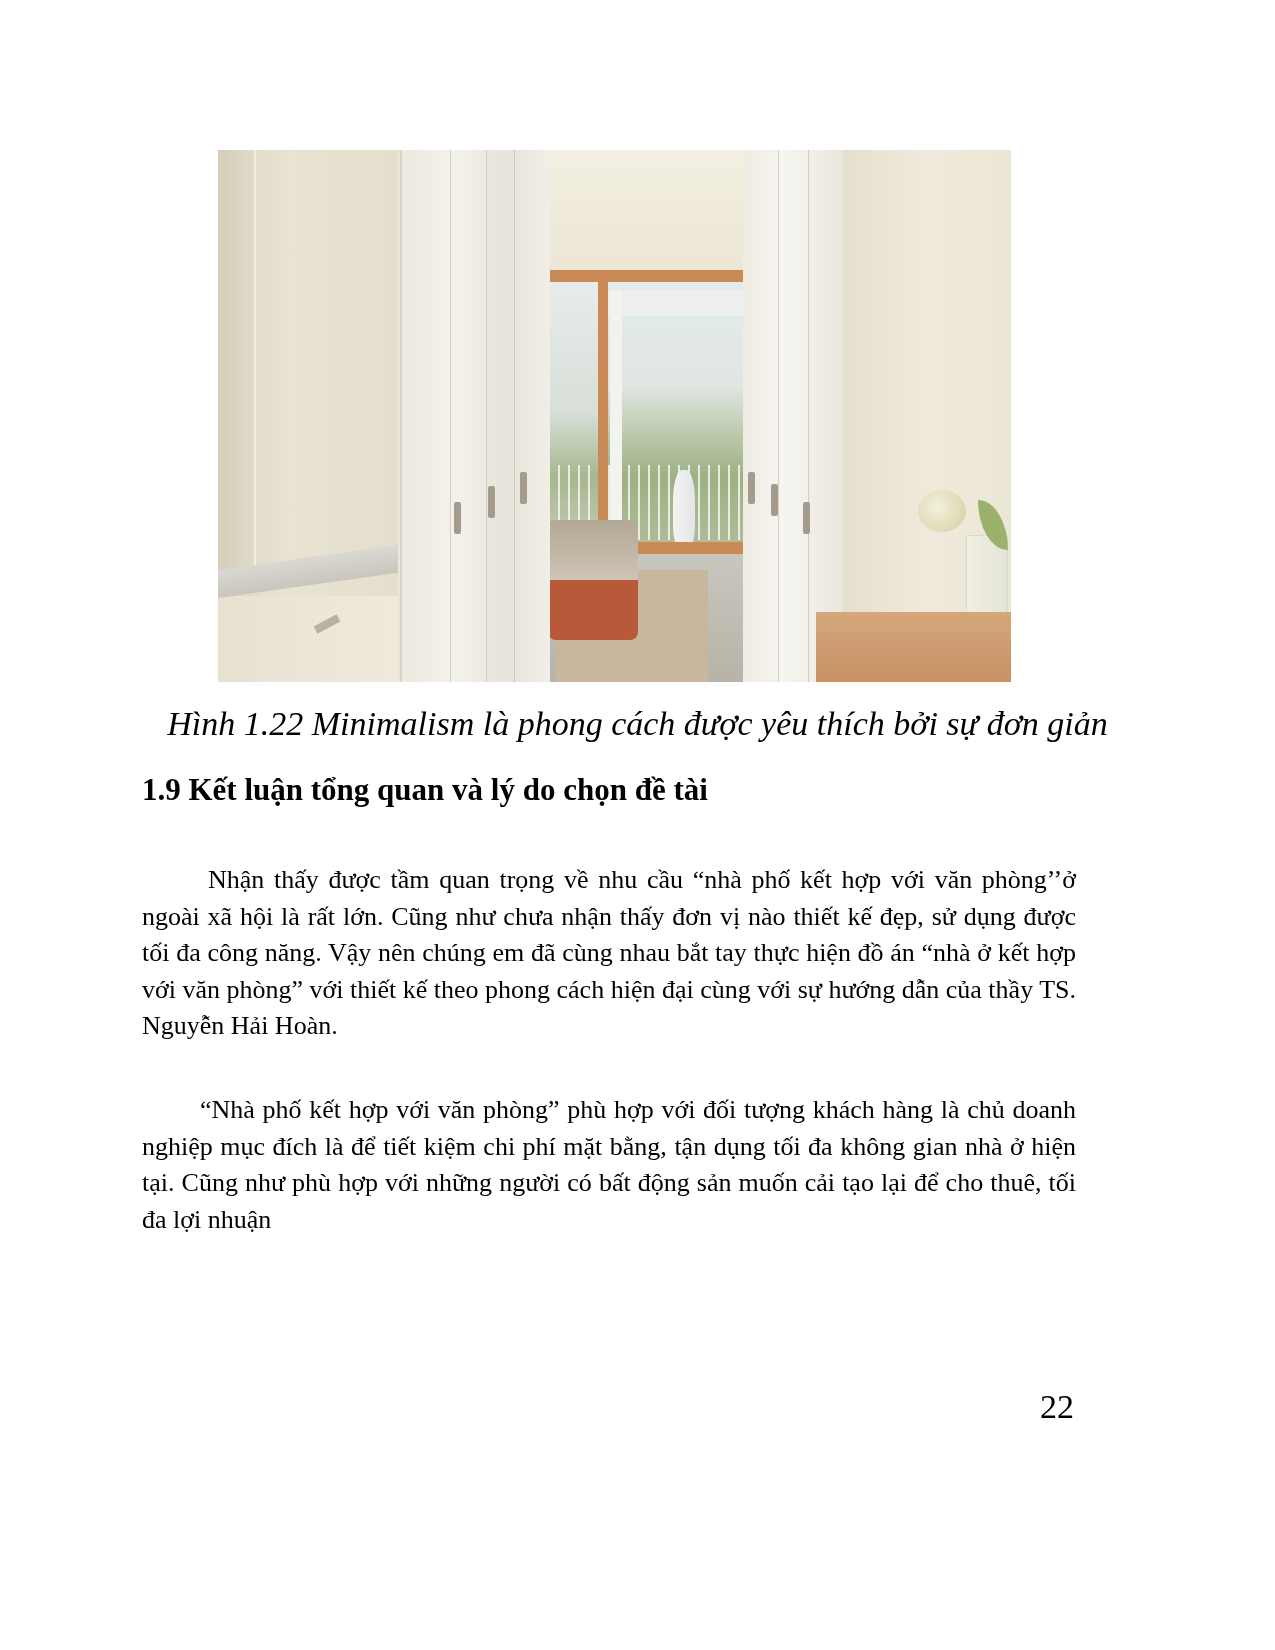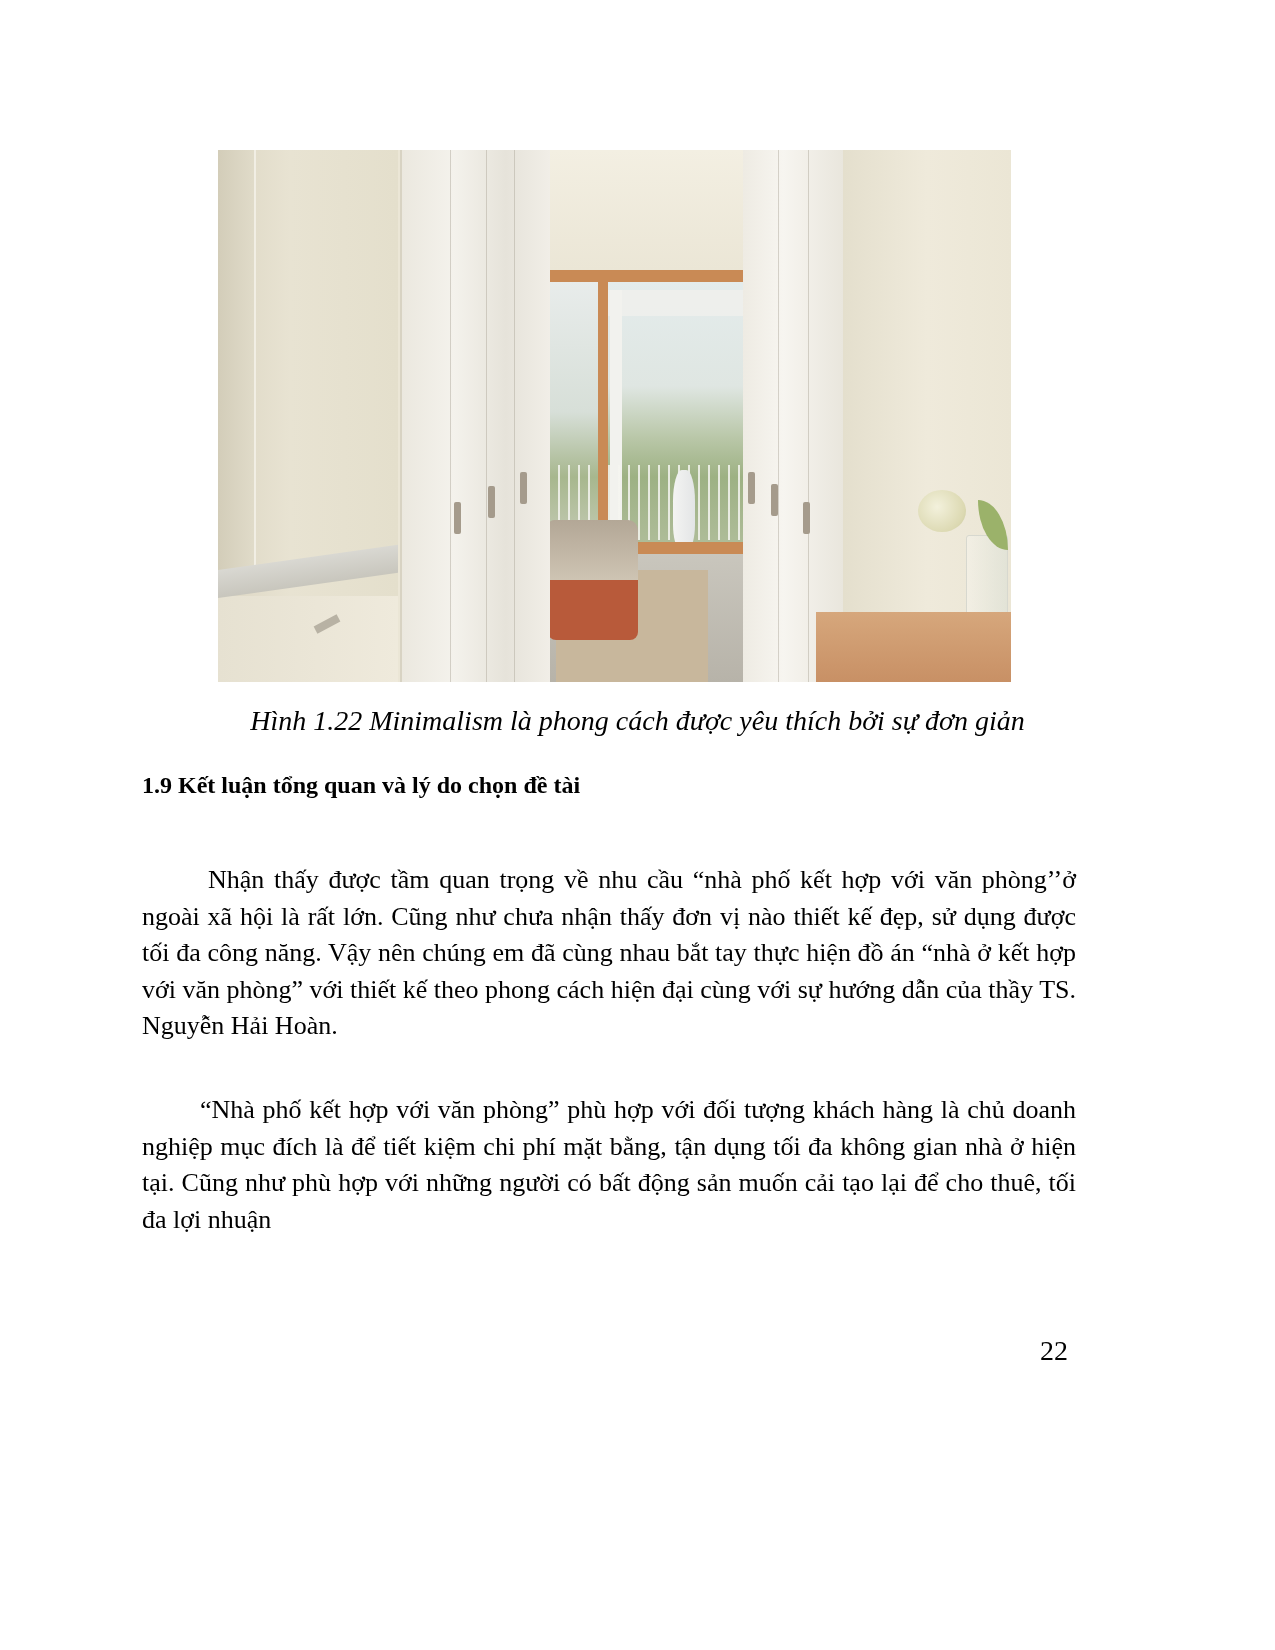--- a/index.html
+++ b/index.html
@@ -55,29 +55,29 @@
                  background:linear-gradient(180deg,#d6a77c,#c89065); }
   .flowers     { left:700px; top:340px; width:48px; height:42px; border-radius:50%;
                  background:radial-gradient(circle at 40% 40%,#f3f1dc,#dcd9b2 70%,#c4c59a); }
   .leaf        { left:760px; top:350px; width:30px; height:50px; border-radius:0 100% 0 100%; background:#9bb26a; }
   .glass       { left:748px; top:385px; width:40px; height:80px;
                  background:linear-gradient(90deg,rgba(255,255,255,0.3),rgba(220,225,215,0.6)); border:1px solid #d7d8cf; border-radius:3px; }
   .handle      { width:7px; height:32px; background:#a59b8c; border-radius:2px; }
 
   
   .caption { position:absolute; left:0; width:1275px; top:705px; text-align:center;
-             font-style:italic; font-size:28px; }
-  .heading { position:absolute; left:142px; top:772px; font-weight:bold; font-size:24px; }
+             font-style:italic; font-size:34px; }
+  .heading { position:absolute; left:142px; top:772px; font-weight:bold; font-size:31px; }
   .para    { position:absolute; left:142px; width:934px; font-size:26px; line-height:36.5px;
              text-align:justify; }
   .para1   { top:862px; }
   .para2   { top:1092px; }
   .indent  { display:inline-block; width:66px; }
   .indent2 { display:inline-block; width:58px; }
-  .page-num{ position:absolute; left:1040px; top:1335px; font-size:28px; }
+  .page-num{ position:absolute; left:1040px; top:1388px; font-size:34px; }
 </style>
 </head>
 <body>
 
 <div class="photo">
   <div class="wall-left"></div>
   <div class="mirror-strip"></div>
   <div class="counter-box"></div>
   <div class="counter-top"></div>
   <div class="counter-handle"></div>

